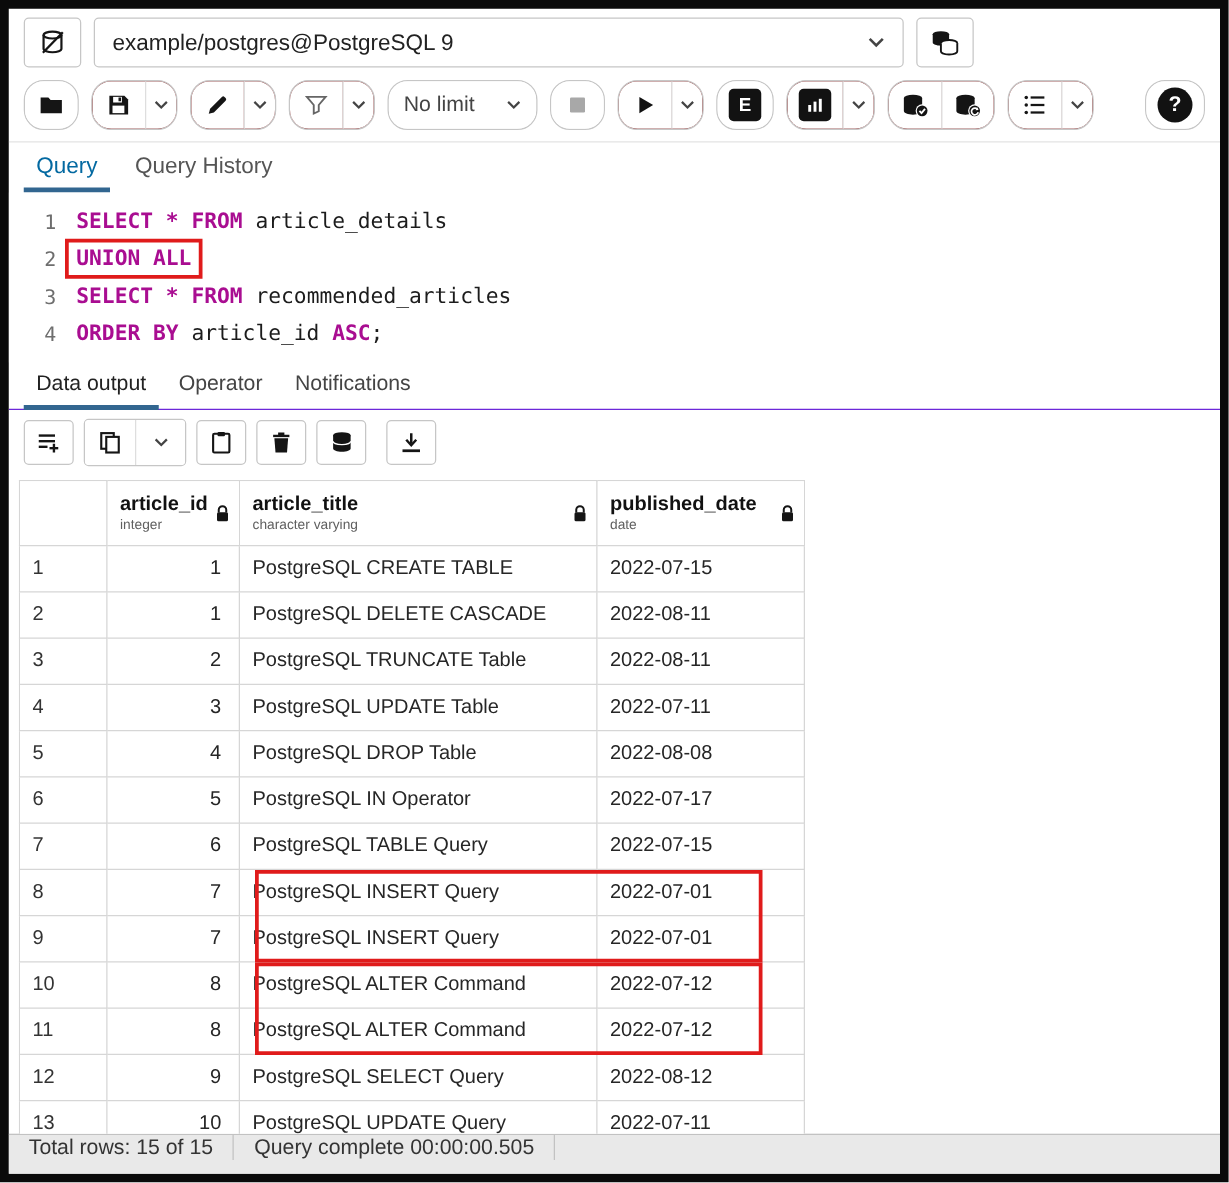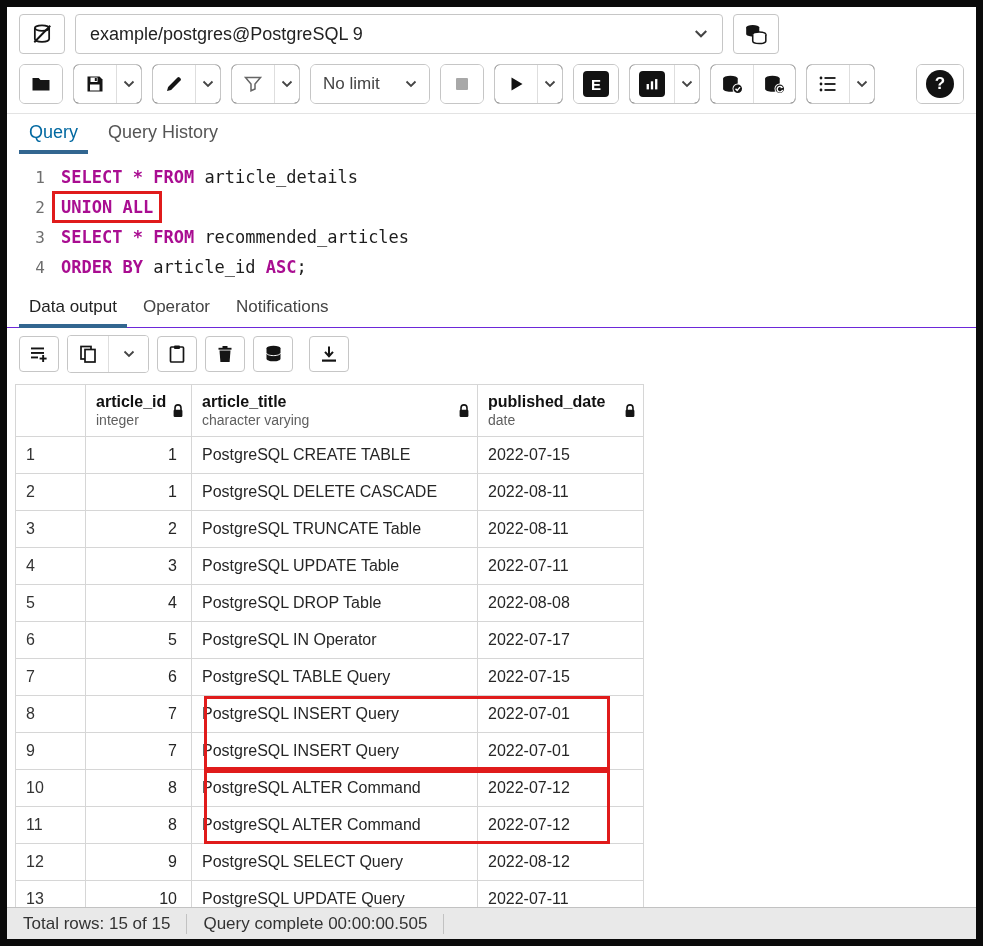--- a/index.html
+++ b/index.html
@@ -26,21 +26,21 @@
   .connection-combo {
     width: 648px; height: 40px;
     border: 1px solid #c6c6c6; border-radius: 4px; background: #fff;
     display: flex; align-items: center; padding: 0 14px;
     font-size: 18px; color: #222; cursor: pointer;
   }
   .connection-combo .caret { margin-left: auto; }
 
   
   .toolbar { display: flex; align-items: center; gap: 10px; padding: 5px 12px 9px; border-bottom: 1px solid #e3e3e3; flex: none; }
-  .btn-group { display: flex; border: 1px solid #c6c6c6; border-radius: 6px; overflow: hidden; background: #000000; }
+  .btn-group { display: flex; border: 1px solid #c6c6c6; border-radius: 16px; overflow: hidden; background: #7f1d1d; }
   .tb { height: 38px; min-width: 42px; display: flex; align-items: center; justify-content: center; background: #fff; border: none; padding: 0 9px; cursor: pointer; }
   .tb + .tb { border-left: 1px solid #dedede; }
   .tb.chev { min-width: 24px; padding: 0 6px; }
   .tb.limit { min-width: 118px; justify-content: space-between; gap: 14px; padding: 0 12px; font-size: 17px; color: #444; }
   .black-chip { width: 26px; height: 26px; background: #121212; color: #fff; border-radius: 4px; display: flex; align-items: center; justify-content: center; font-weight: bold; font-size: 15px; }
   .help-group { margin-left: auto; }
   .help-chip { width: 28px; height: 28px; background: #121212; color: #fff; border-radius: 50%; display: flex; align-items: center; justify-content: center; font-weight: bold; font-size: 17px; }
 
   
   .query-tabs { display: flex; gap: 10px; padding: 0 12px; height: 40px; align-items: stretch; flex: none; }
@@ -68,29 +68,29 @@
   .rt-group .rt-btn { border: none; border-radius: 0; }
   .rt-group .rt-btn + .rt-btn { border-left: 1px solid #dedede; }
   .rt-download { margin-left: 8px; }
 
   
   .table-wrap { position: relative; margin: 4px 0 0 8px; flex: 1; min-height: 0; overflow: hidden; }
   table.grid { border-collapse: collapse; table-layout: fixed; width: 628px; font-size: 16px; }
   .grid th, .grid td { border: 1px solid #d6d6d6; }
   .grid thead th { height: 52px; vertical-align: middle; text-align: left; padding: 4px 26px 4px 10px; background: #fff; position: relative; font-weight: normal; }
   .col-name { display: block; font-weight: bold; color: #111; font-size: 16px; }
-  .col-type { display: block; color: #5f5f5f; font-size: 14px; margin-top: 1px; }
+  .col-type { display: block; color: #5f5f5f; font-size: 11px; margin-top: 1px; }
   .lock { position: absolute; right: 7px; top: 50%; transform: translateY(-50%); }
   .grid tbody td { height: 37px; padding: 0 10px; color: #262626; background: #fff; }
   .grid td.rownum { color: #333; }
   .grid td.idval { text-align: right; padding-right: 14px; }
   .hl-overlay { position: absolute; border: 3px solid var(--hl); pointer-events: none; }
 
   
-  .status-bar { margin-top: auto; height: 32px; background: #e9e9e9; border-top: 1px solid #c2c2c2; display: flex; align-items: center; font-size: 17px; color: #333; flex: none; }
+  .status-bar { margin-top: auto; height: 32px; background: #e9e9e9; border-top: 1px solid #c2c2c2; display: flex; align-items: flex-start; font-size: 17px; color: #333; flex: none; }
   .sb-item { display: flex; align-items: center; padding: 0 16px; border-right: 1px solid #c2c2c2; }
 
   .icon { display: block; }
 </style>
 </head>
 <body>
 
 <div class="frame">
 
   <div class="connection-bar">

